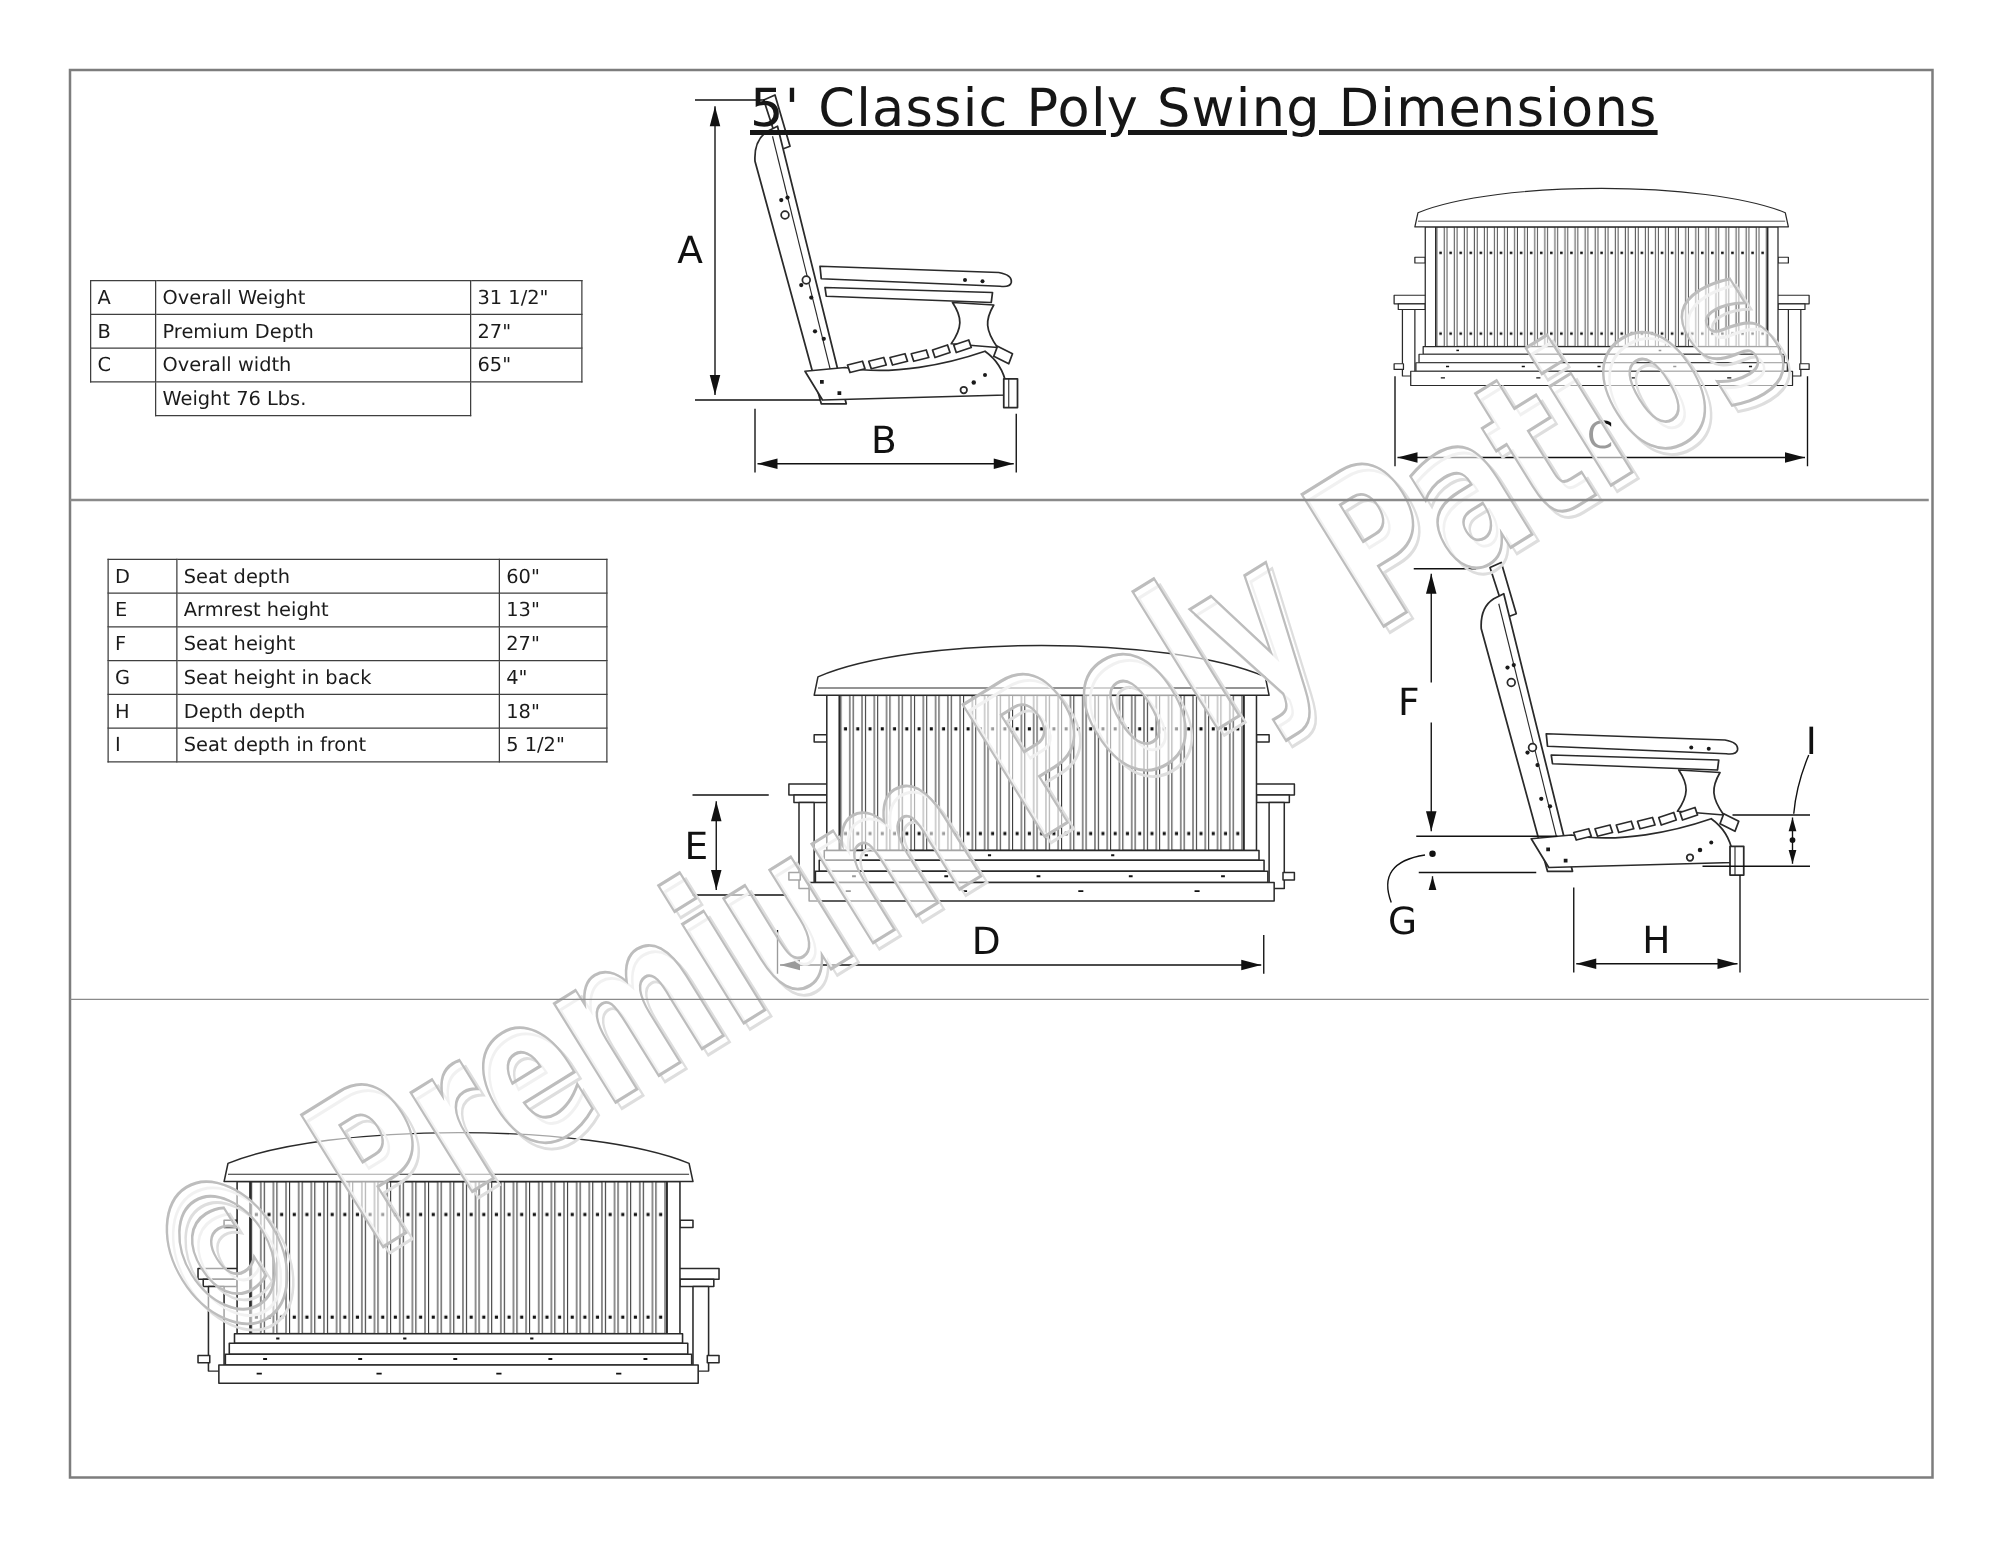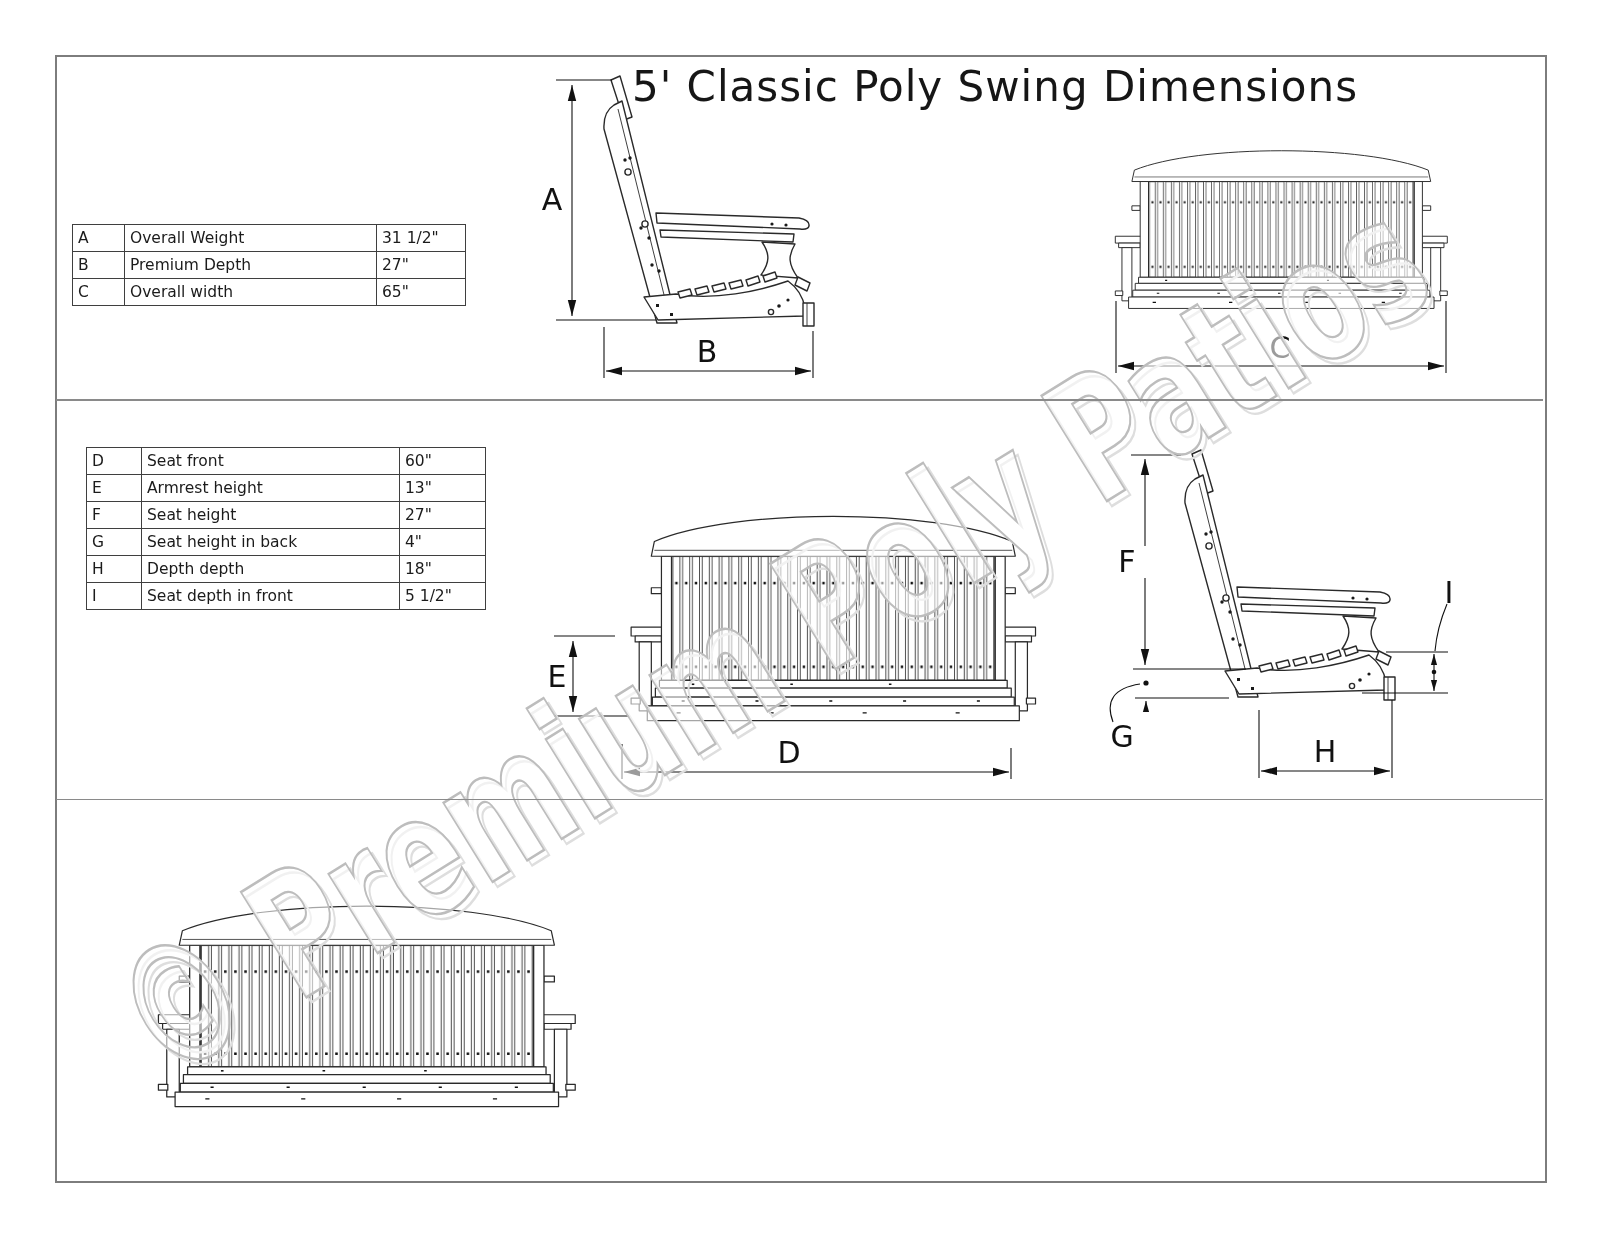--- a/index.html
+++ b/index.html
@@ -2,22 +2,22 @@
 <html><head>
 <meta charset="utf-8">
 <style>
   html,body{margin:0;padding:0;background:#fff;}
   #page{position:relative;width:1600px;height:1236px;background:#ffffff;overflow:hidden;
         font-family:"DejaVu Sans","Liberation Sans",sans-serif;color:#111;}
   #frame{position:absolute;left:55px;top:55px;width:1488px;height:1124px;border:2px solid #7d7d7d;}
   .divider{position:absolute;left:56px;width:1487px;height:0;border-top:2px solid #8a8a8a;}
   #divider1{top:399px;}
   #divider2{top:799px;border-top-width:1px;}
-  #title{position:absolute;left:600px;top:62px;width:790px;text-align:center;
-         font-size:42px;letter-spacing:1px;color:#161616;white-space:nowrap;}
+  #title{position:absolute;left:600px;top:62px;width:790px;text-align:left;
+         font-size:42px;letter-spacing:1px;color:#161616;white-space:nowrap;text-decoration:underline;}
   table.spec{position:absolute;border-collapse:collapse;table-layout:fixed;
              font-size:15.5px;color:#1b1b1b;}
   table.spec td{border:1px solid #3f3f3f;height:26px;padding:0 0 0 5px;
                 overflow:hidden;white-space:nowrap;}
   table.spec td.nb{border:none;}
   #svgRoot{position:absolute;left:0;top:0;}
   .dimtxt{font-size:30px;fill:#111;font-family:"DejaVu Sans","Liberation Sans",sans-serif;}
 </style>
 </head>
 <body>
@@ -207,33 +207,38 @@
     <tr>
       <td>B</td>
       <td>Premium Depth</td>
       <td>27"</td>
     </tr>
     <tr>
       <td>C</td>
       <td>Overall width</td>
       <td>65"</td>
     </tr>
+    <tr>
+      <td class="nb"></td>
+      <td>Weight 76 Lbs.</td>
+      <td class="nb"></td>
+    </tr>
   </tbody>
     </table>
 
   <table class="spec" style="left:86px;top:447px;">
     <colgroup>
         <col style="width:55px">
         <col style="width:258px">
         <col style="width:86px">
       </colgroup>
     <tbody>
         <tr>
       <td>D</td>
-      <td>Seat front</td>
+      <td>Seat depth</td>
       <td>60"</td>
     </tr>
     <tr>
       <td>E</td>
       <td>Armrest height</td>
       <td>13"</td>
     </tr>
     <tr>
       <td>F</td>
       <td>Seat height</td>

